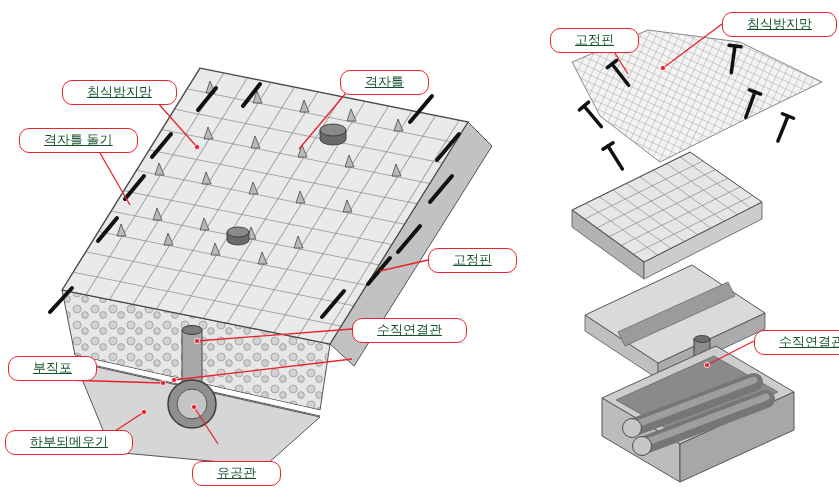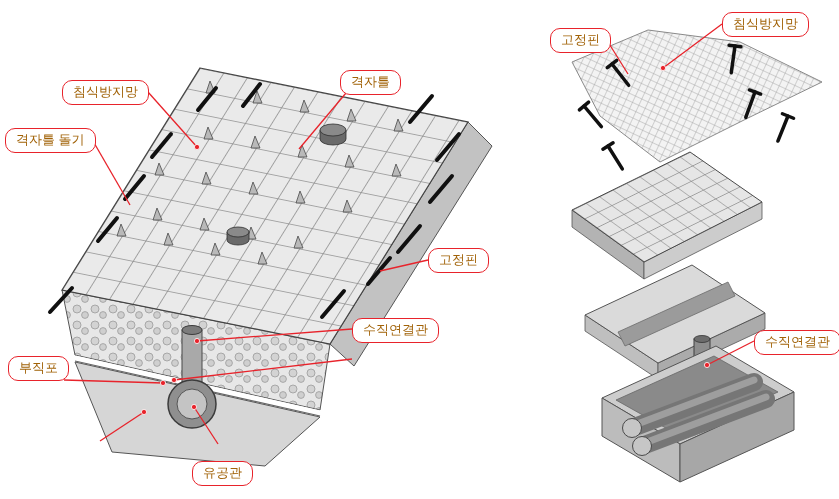--- a/index.html
+++ b/index.html
@@ -8,23 +8,24 @@
   .canvas {
     position:relative; width:839px; height:499px;
     background:#ffffff; overflow:hidden;
   }
   .canvas svg.art { position:absolute; left:0; top:0; }
   .label {
     position:absolute; z-index:2;
     border:1.5px solid var(--accent,#e8232b);
     border-radius:10px;
     background:#ffffff;
-    padding:2px 10px 3px;
-    font-size:13px; line-height:1.35; color:#a16207;
+    padding:2px 24px 3px;
+    font-size:13px; line-height:1.35; color:#14532d;
     white-space:nowrap;
+    text-decoration:underline;
   }
 </style>
 </head>
 <body>
 
 <div class="canvas">
 
   <svg class="art" width="839" height="499" viewBox="0 0 839 499">
     <defs>
       <pattern id="gridPat" width="24" height="24" patternUnits="userSpaceOnUse" patternTransform="matrix(0.980,0.197,-0.528,0.849,200,68)">
@@ -192,23 +193,24 @@
       <circle cx="163" cy="383" r="2.6"></circle>
       <circle cx="144" cy="412" r="2.6"></circle>
       <circle cx="194" cy="407" r="2.6"></circle>
       <circle cx="663" cy="68" r="2.6"></circle>
       <circle cx="707" cy="365" r="2.6"></circle>
     </g>
   </svg>
 
   <div class="label" style="left:62px;  top:80px">침식방지망</div>
   <div class="label" style="left:340px; top:70px">격자틀</div>
-  <div class="label" style="left:5px;   top:128px">격자틀 돌기</div>
+  <div class="label" style="left:19px;   top:128px">격자틀 돌기</div>
   <div class="label" style="left:428px; top:248px">고정핀</div>
   <div class="label" style="left:352px; top:318px">수직연결관</div>
   <div class="label" style="left:8px;   top:356px">부직포</div>
+  <div class="label" style="left:5px;   top:430px">하부되메우기</div>
   <div class="label" style="left:192px; top:461px">유공관</div>
 
   <div class="label" style="left:550px; top:28px">고정핀</div>
   <div class="label" style="left:722px; top:12px">침식방지망</div>
   <div class="label" style="left:754px; top:330px">수직연결관</div>
 
 </div>
 
 </body></html>

